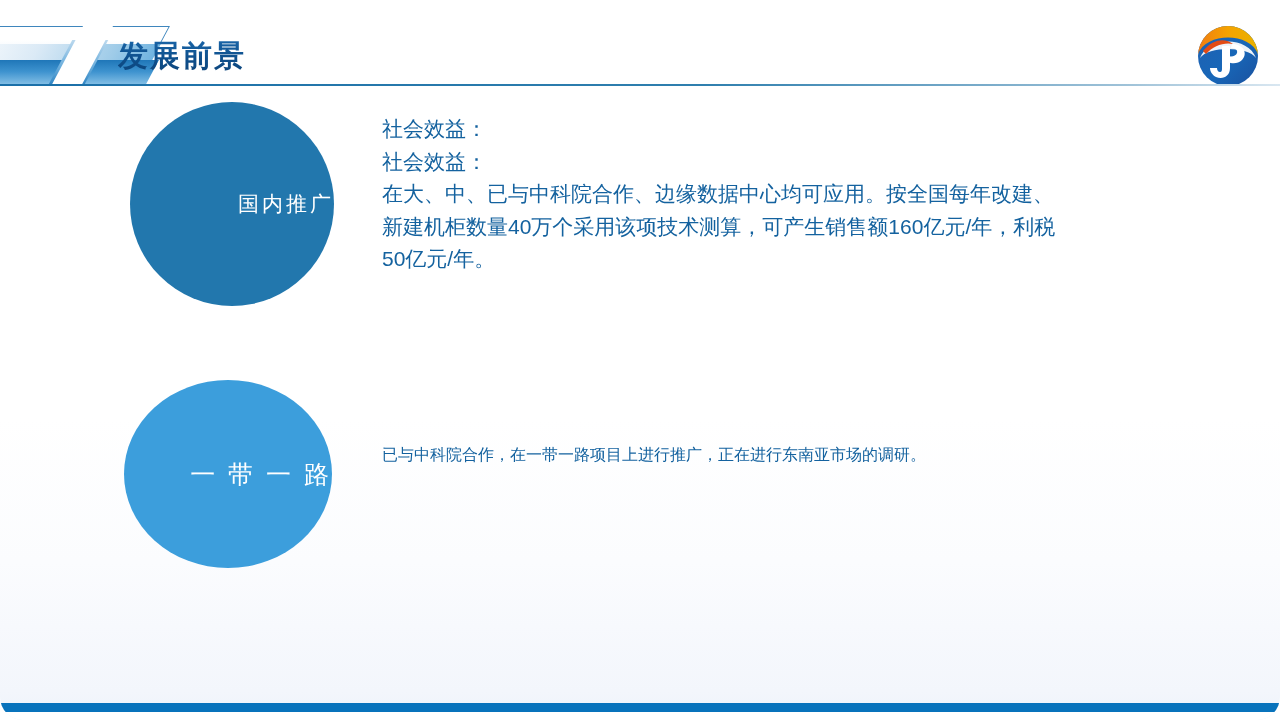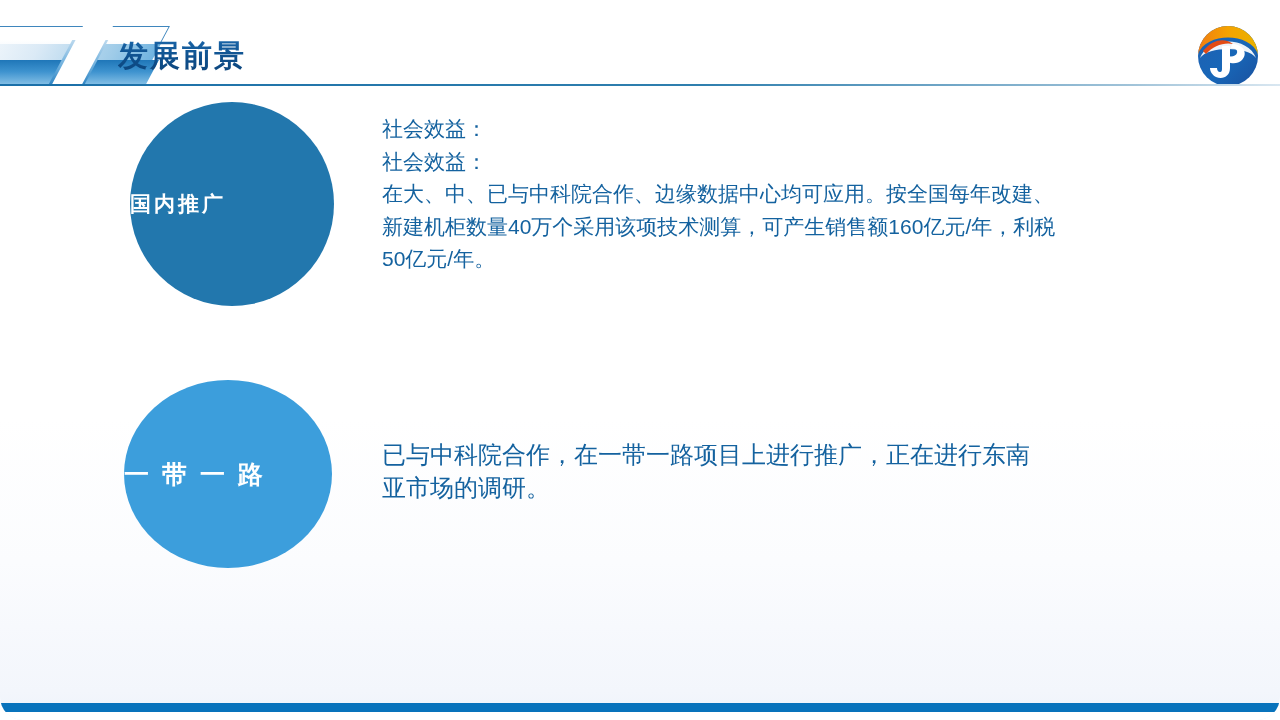--- a/index.html
+++ b/index.html
@@ -122,23 +122,23 @@
     width: 64px;
     height: 64px;
   }
 
   
   .circle {
     position: absolute;
     border-radius: 50%;
     display: flex;
     align-items: center;
-    justify-content: flex-start;
+    justify-content: flex-end;
     color: #ffffff;
-    font-weight: bold;
+    font-weight: normal;
   }
   .circle-1 {
     left: 130px;
     top: 102px;
     width: 204px;
     height: 204px;
     background: #2277ad;
     font-size: 21px;
     letter-spacing: 3px;
   }
@@ -162,21 +162,21 @@
     left: 382px;
     top: 113px;
     width: 680px;
     font-size: 21px;
     line-height: 32.5px;
   }
   .block-2 {
     left: 382px;
     top: 438px;
     width: 660px;
-    font-size: 24px;
+    font-size: 16px;
     line-height: 33px;
   }
   .para-lead {
     display: block;
   }
   .para-body {
     display: block;
   }
 
   

